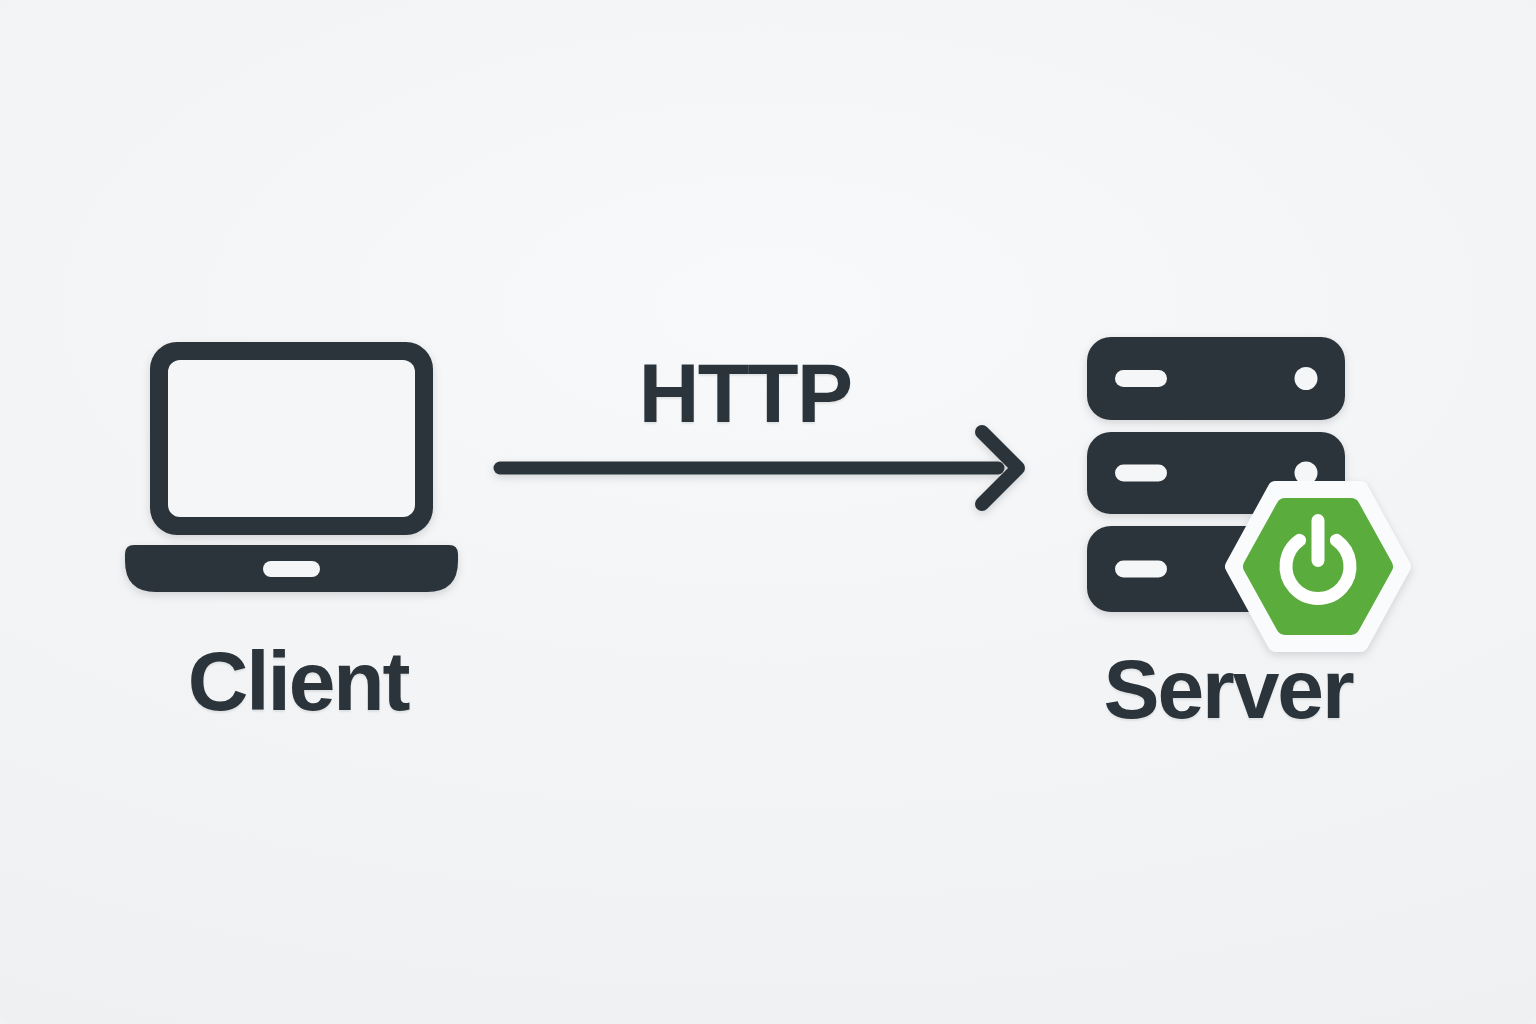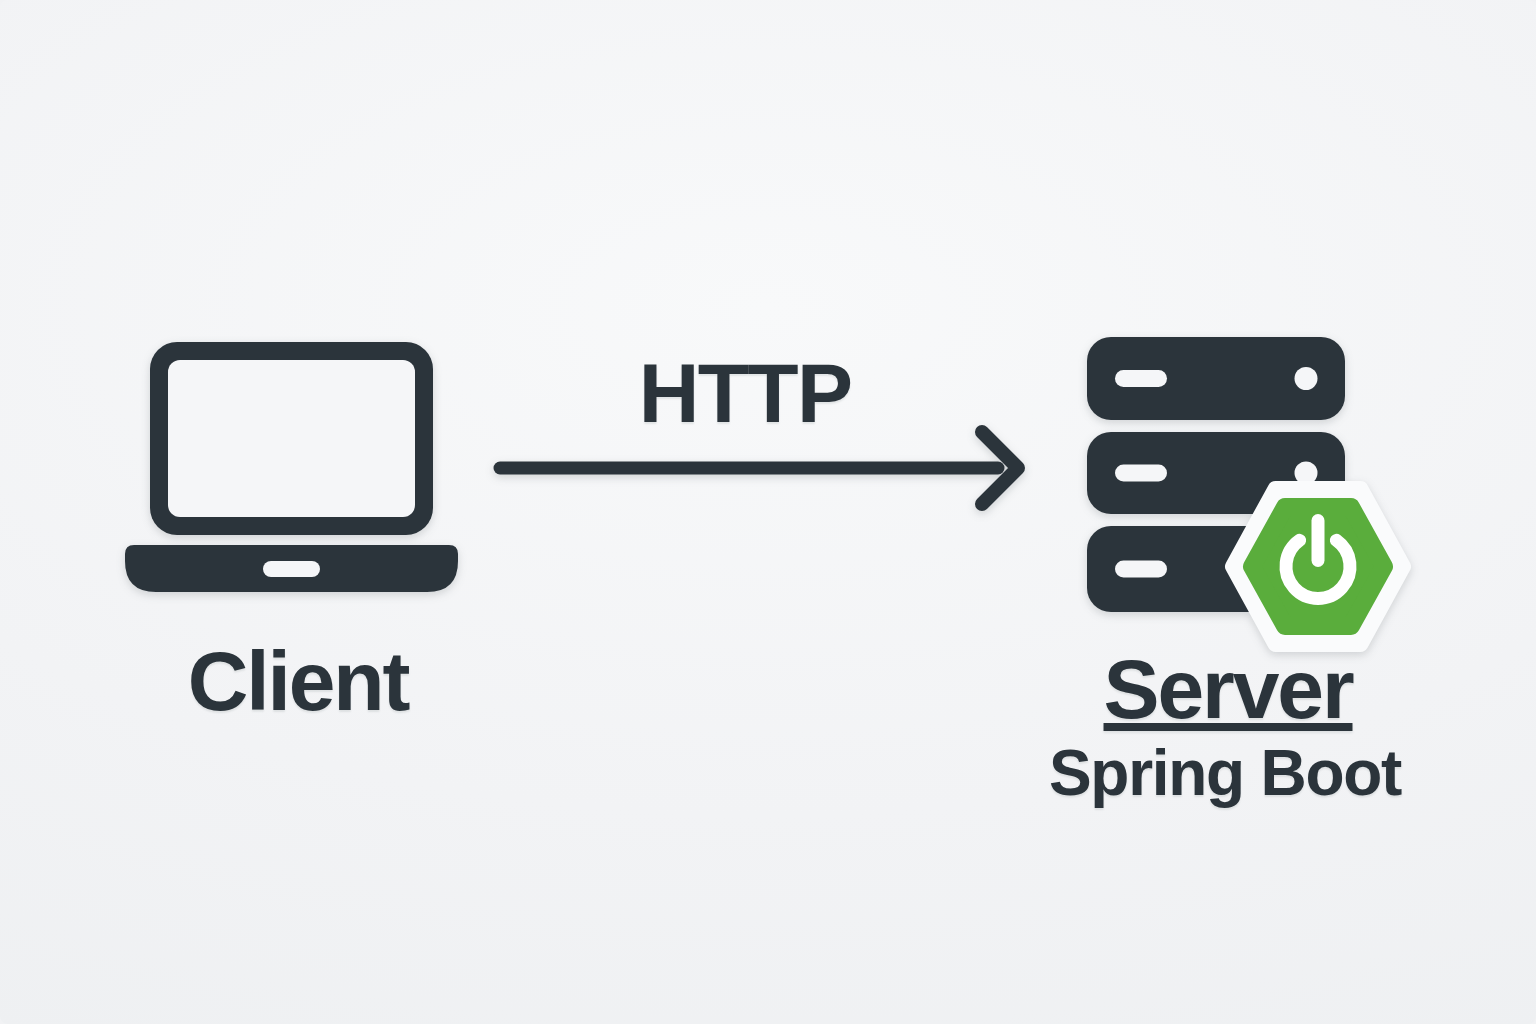--- a/index.html
+++ b/index.html
@@ -94,17 +94,16 @@
     <g transform="translate(238,236.5)">
       <polygon points="-85,0 -42.5,-77.5 42.5,-77.5 85,0 42.5,77.5 -42.5,77.5" class="fill-halo" stroke-width="16" stroke-linejoin="round"></polygon>
       <polygon points="-66,0 -33,-59.5 33,-59.5 66,0 33,59.5 -33,59.5" class="fill-green" stroke-width="18" stroke-linejoin="round"></polygon>
       <path d="M 18.4 -26.2 A 32 32 0 1 1 -18.4 -26.2" fill="none" class="stroke-white" stroke-width="13" stroke-linecap="round"></path>
       <line x1="0" y1="-46" x2="0" y2="-6" class="stroke-white" stroke-width="13" stroke-linecap="round"></line>
     </g>
   </svg>
 
   <div class="abs label" style="left:298px;top:639px;text-align:right;">Client</div>
 
-  <div class="abs label" style="left:1228px;top:647px;text-decoration:underline;">Server</div>
+  <div class="abs label" style="left:1228px;top:647px;">Server</div>
 
-  <div class="abs sublabel" style="left:1225px;top:741px;">Spring Boot</div>
 
 </div>
 
 </body></html>

